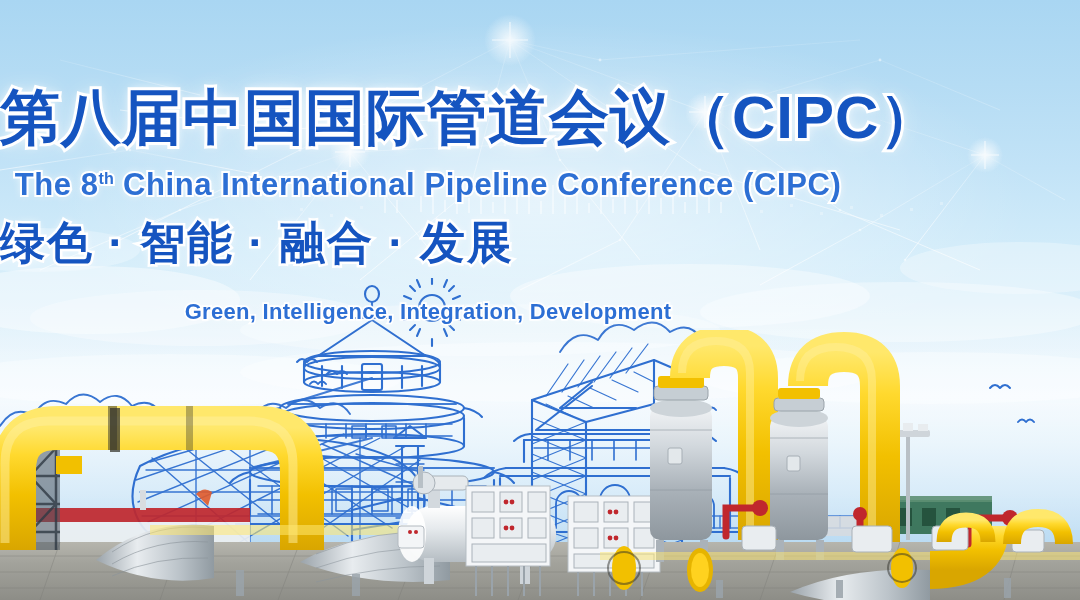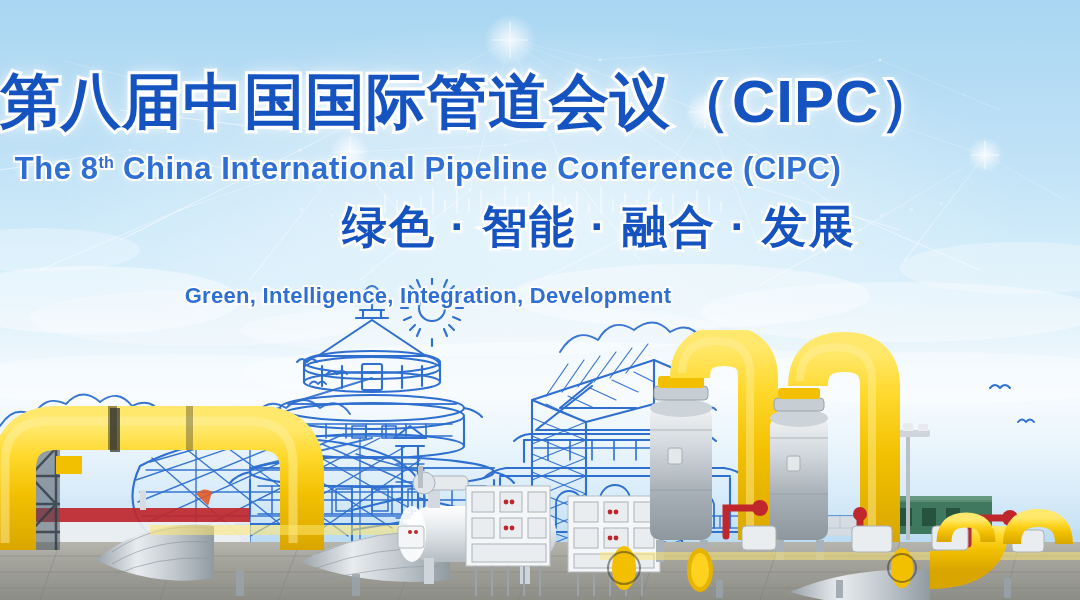--- a/index.html
+++ b/index.html
@@ -38,21 +38,21 @@
   
   .clouds { position:absolute; left:0; top:0; width:1080px; height:420px; opacity:.85; }
 
   
   .skyline { position:absolute; left:0; top:278px; width:1080px; height:300px; }
 
   
   .plant { position:absolute; left:0; top:330px; width:1080px; height:270px; }
 
   
-  .textwrap { position:absolute; left:0; top:0; width:856px; height:310px; }
+  .textwrap { position:absolute; left:0; top:16px; width:856px; height:310px; }
 
   .title-cn {
     position:absolute; left:0; right:0; top:66px;
     text-align:center;
     font-size:60px; line-height:72px; font-weight:bold;
     letter-spacing:1px;
     color:#1554c0;
     -webkit-text-stroke:6px #ffffff;
     paint-order:stroke fill;
     text-shadow:0 0 10px rgba(255,255,255,.95), 0 0 22px rgba(255,255,255,.7);
@@ -66,21 +66,21 @@
     color:#2d6fd4;
     -webkit-text-stroke:4px #ffffff;
     paint-order:stroke fill;
     text-shadow:0 0 8px rgba(255,255,255,.95);
     white-space:nowrap;
   }
   .title-en sup { font-size:.52em; vertical-align:super; letter-spacing:0; }
 
   .tag-cn {
     position:absolute; left:0; right:0; top:199px;
-    text-align:right;
+    text-align:left;
     font-size:45px; line-height:56px; font-weight:bold;
     letter-spacing:2px;
     color:#1554c0;
     -webkit-text-stroke:5px #ffffff;
     paint-order:stroke fill;
     text-shadow:0 0 9px rgba(255,255,255,.95);
     white-space:nowrap;
   }
   .tag-en {
     position:absolute; left:0; right:0; top:263px;

